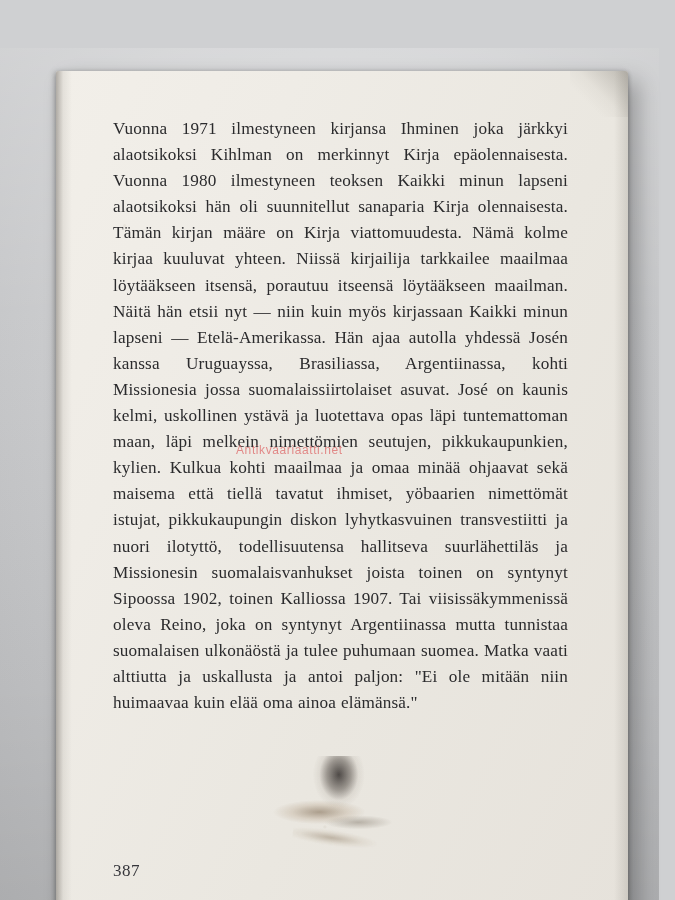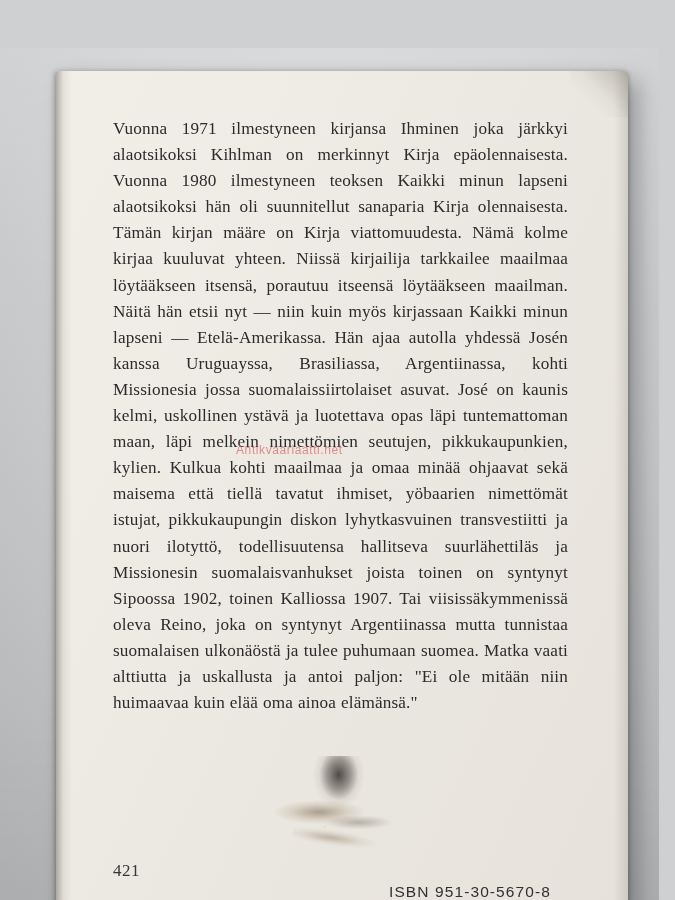--- a/index.html
+++ b/index.html
@@ -181,18 +181,17 @@
     <div id="edge-shade-right"></div>
     <div id="edge-shade-bottom"></div>
 
     <div id="blurb">Vuonna 1971 ilmestyneen kirjansa Ihminen joka järkkyi alaotsikoksi Kihlman on merkinnyt Kirja epäolennaisesta. Vuonna 1980 ilmestyneen teoksen Kaikki minun lapseni alaotsikoksi hän oli suunnitellut sanaparia Kirja olennaisesta. Tämän kirjan määre on Kirja viattomuudesta. Nämä kolme kirjaa kuuluvat yhteen. Niissä kirjailija tarkkailee maailmaa löytääkseen itsensä, porautuu itseensä löytääkseen maailman. Näitä hän etsii nyt — niin kuin myös kirjassaan Kaikki minun lapseni — Etelä-Amerikassa. Hän ajaa autolla yhdessä Josén kanssa Uruguayssa, Brasiliassa, Argentiinassa, kohti Missionesia jossa suomalaissiirtolaiset asuvat. José on kaunis kelmi, uskollinen ystävä ja luotettava opas läpi tuntemattoman maan, läpi melkein nimettömien seutujen, pikkukaupunkien, kylien. Kulkua kohti maailmaa ja omaa minää ohjaavat sekä maisema että tiellä tavatut ihmiset, yöbaarien nimettömät istujat, pikkukaupungin diskon lyhytkasvuinen transvestiitti ja nuori ilotyttö, todellisuutensa hallitseva suurlähettiläs ja Missionesin suomalaisvanhukset joista toinen on syntynyt Sipoossa 1902, toinen Kalliossa 1907. Tai viisissäkymmenissä oleva Reino, joka on syntynyt Argentiinassa mutta tunnistaa suomalaisen ulkonäöstä ja tulee puhumaan suomea. Matka vaati alttiutta ja uskallusta ja antoi paljon: "Ei ole mitään niin huimaavaa kuin elää oma ainoa elämänsä."</div>
 
     <div id="cover-smudge"></div>
     <div id="cover-smudge-tail"></div>
 
     <div id="watermark">Antikvaariaatti.net</div>
 
-    <div id="catalog-number">421</div>
+    <div id="catalog-number">387</div>
 
-    <div id="isbn">ISBN 951-30-5670-8</div>
   </div>
 
 </div>
 
 </body></html>

